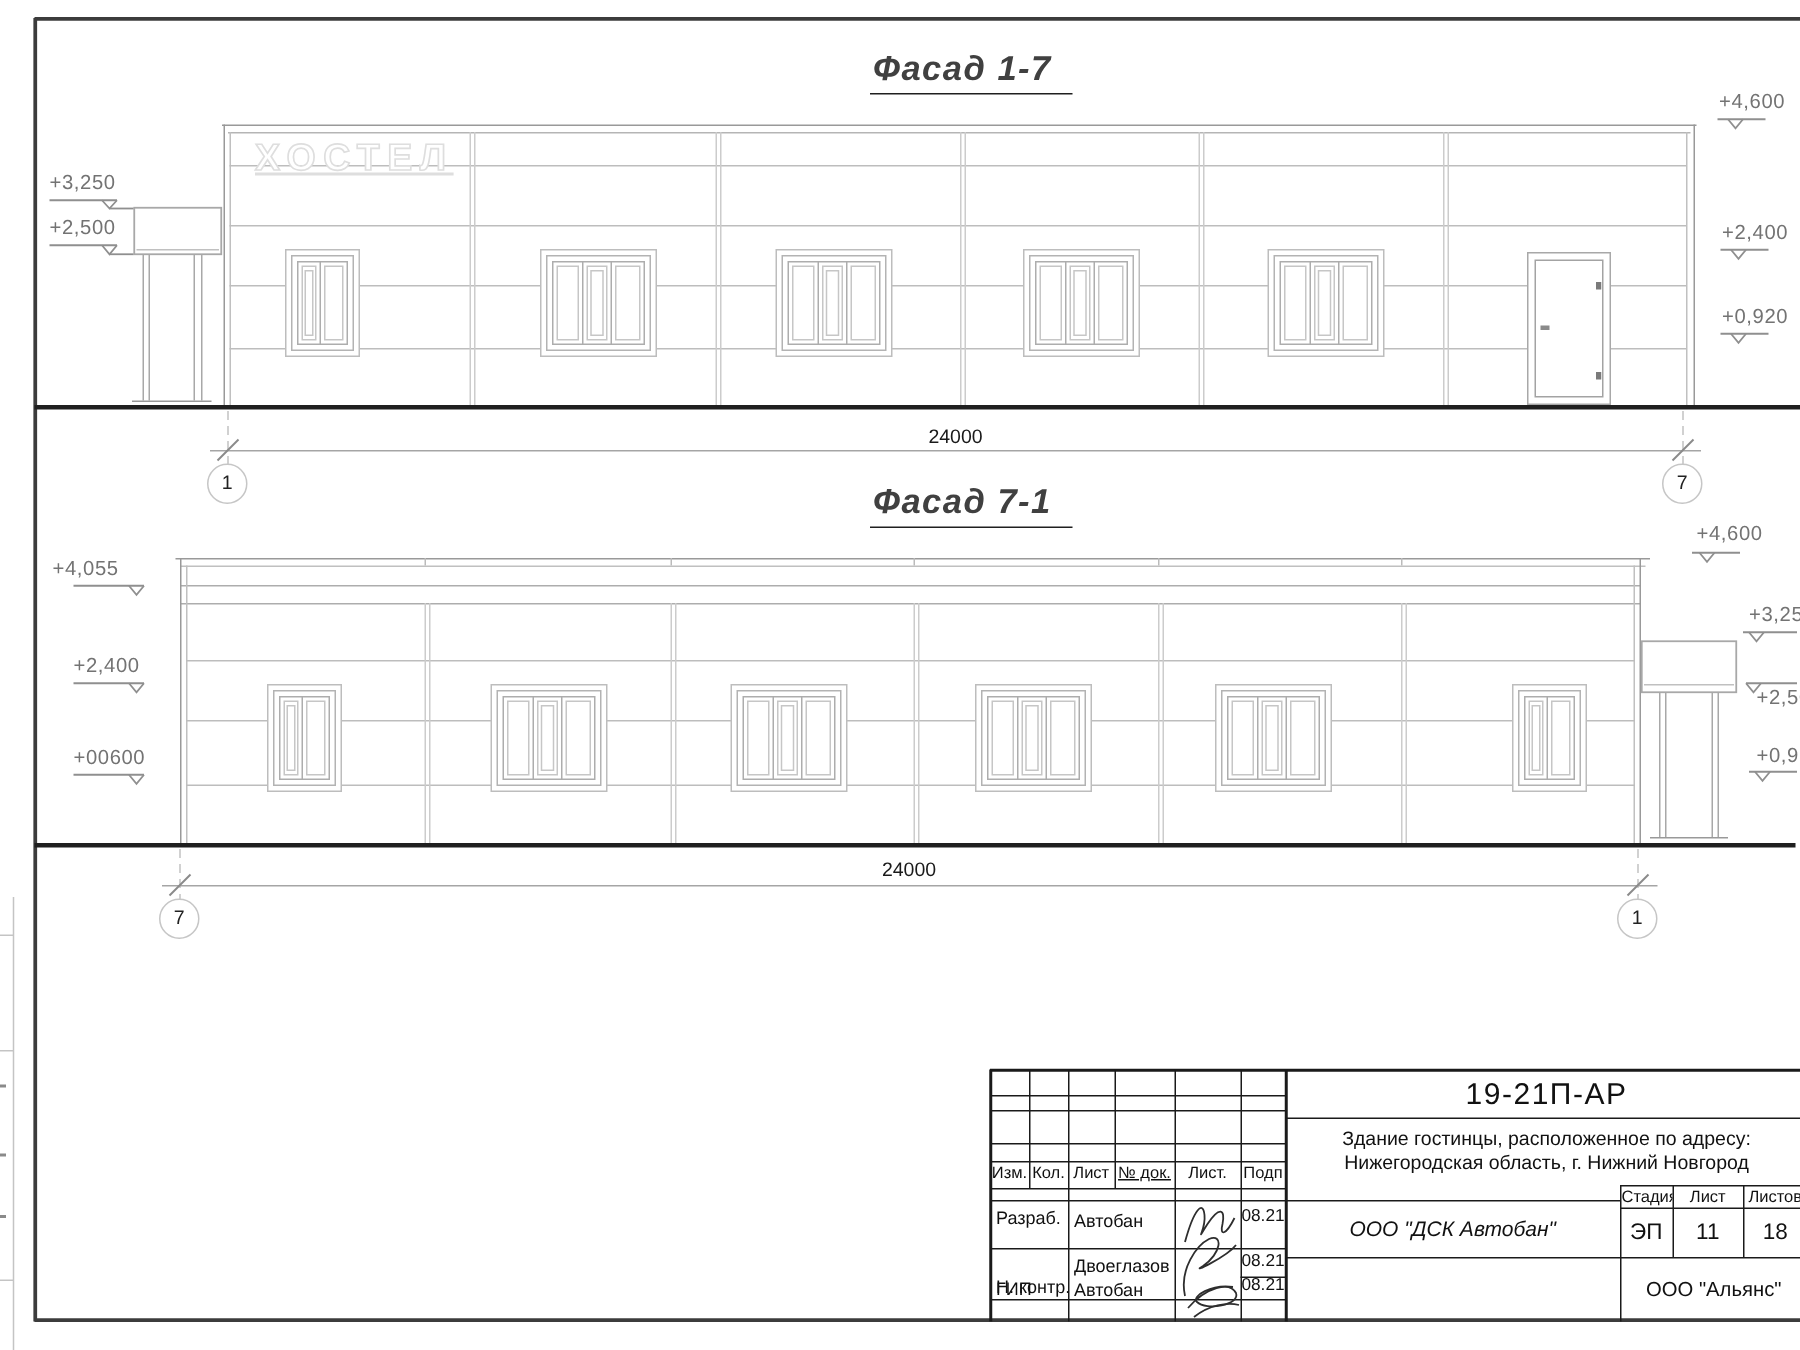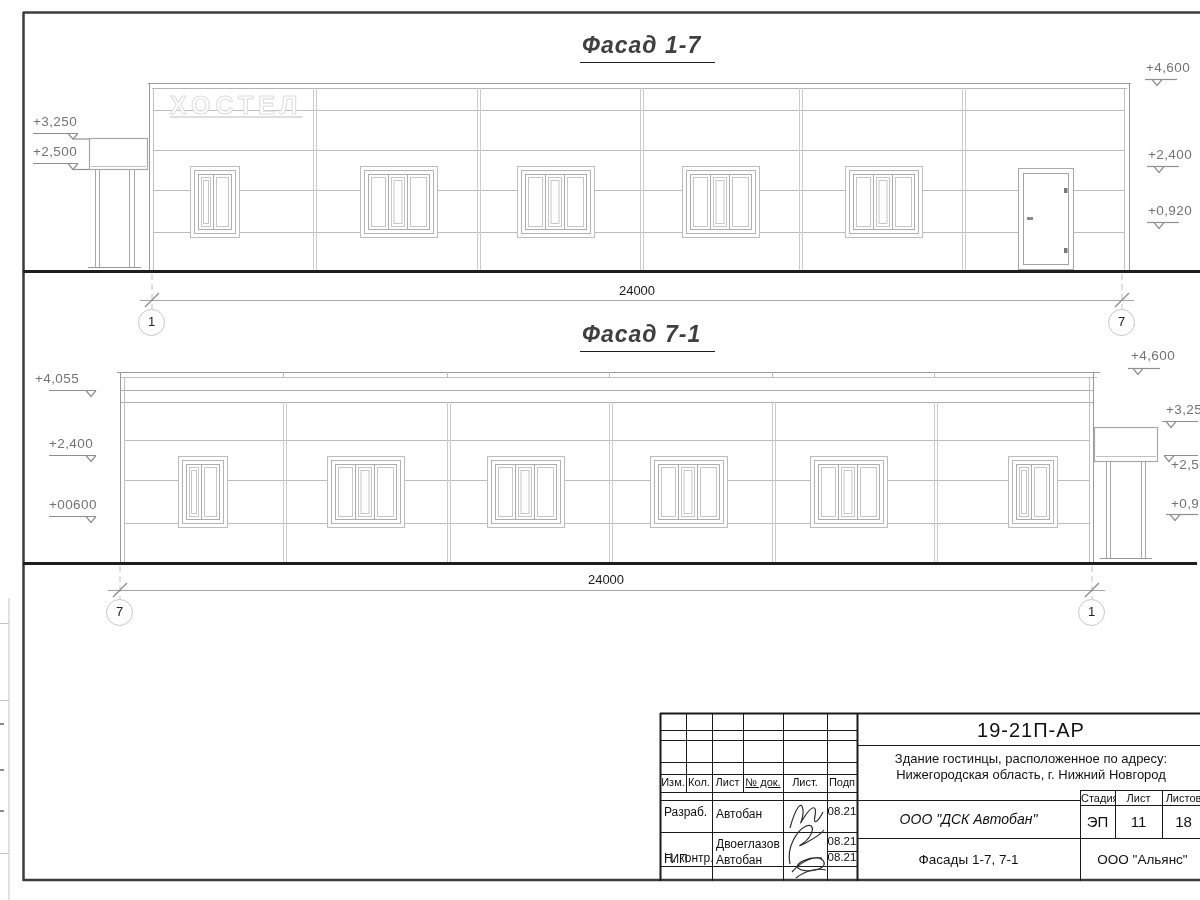--- a/index.html
+++ b/index.html
@@ -330,16 +330,15 @@
 <div class="tb tb-company" style="left:859px;top:801px;width:219px;height:36px;line-height:36px;">ООО "ДСК Автобан"</div>
 
 <div class="tb tb-hdr" style="left:1081px;top:791px;width:34px;line-height:14px;">Стадия</div>
 <div class="tb tb-hdr" style="left:1115px;top:791px;width:47px;line-height:14px;">Лист</div>
 <div class="tb tb-hdr" style="left:1162px;top:791px;width:43px;line-height:14px;">Листов</div>
 
 <div class="tb tb-stage" style="left:1080px;top:806px;width:35px;height:31px;line-height:31px;">ЭП</div>
 <div class="tb tb-stage" style="left:1115px;top:806px;width:47px;height:31px;line-height:31px;">11</div>
 <div class="tb tb-stage" style="left:1162px;top:806px;width:43px;height:31px;line-height:31px;">18</div>
 
-<div class="tb tb-mid" style="left:859px;top:839px;width:219px;height:41px;line-height:41px;">Фасады 1-7, 7-1</div>
 <div class="tb tb-mid" style="left:1080px;top:839px;width:125px;height:41px;line-height:41px;">ООО "Альянс"</div>
 
 </div>
 
 </body></html>

